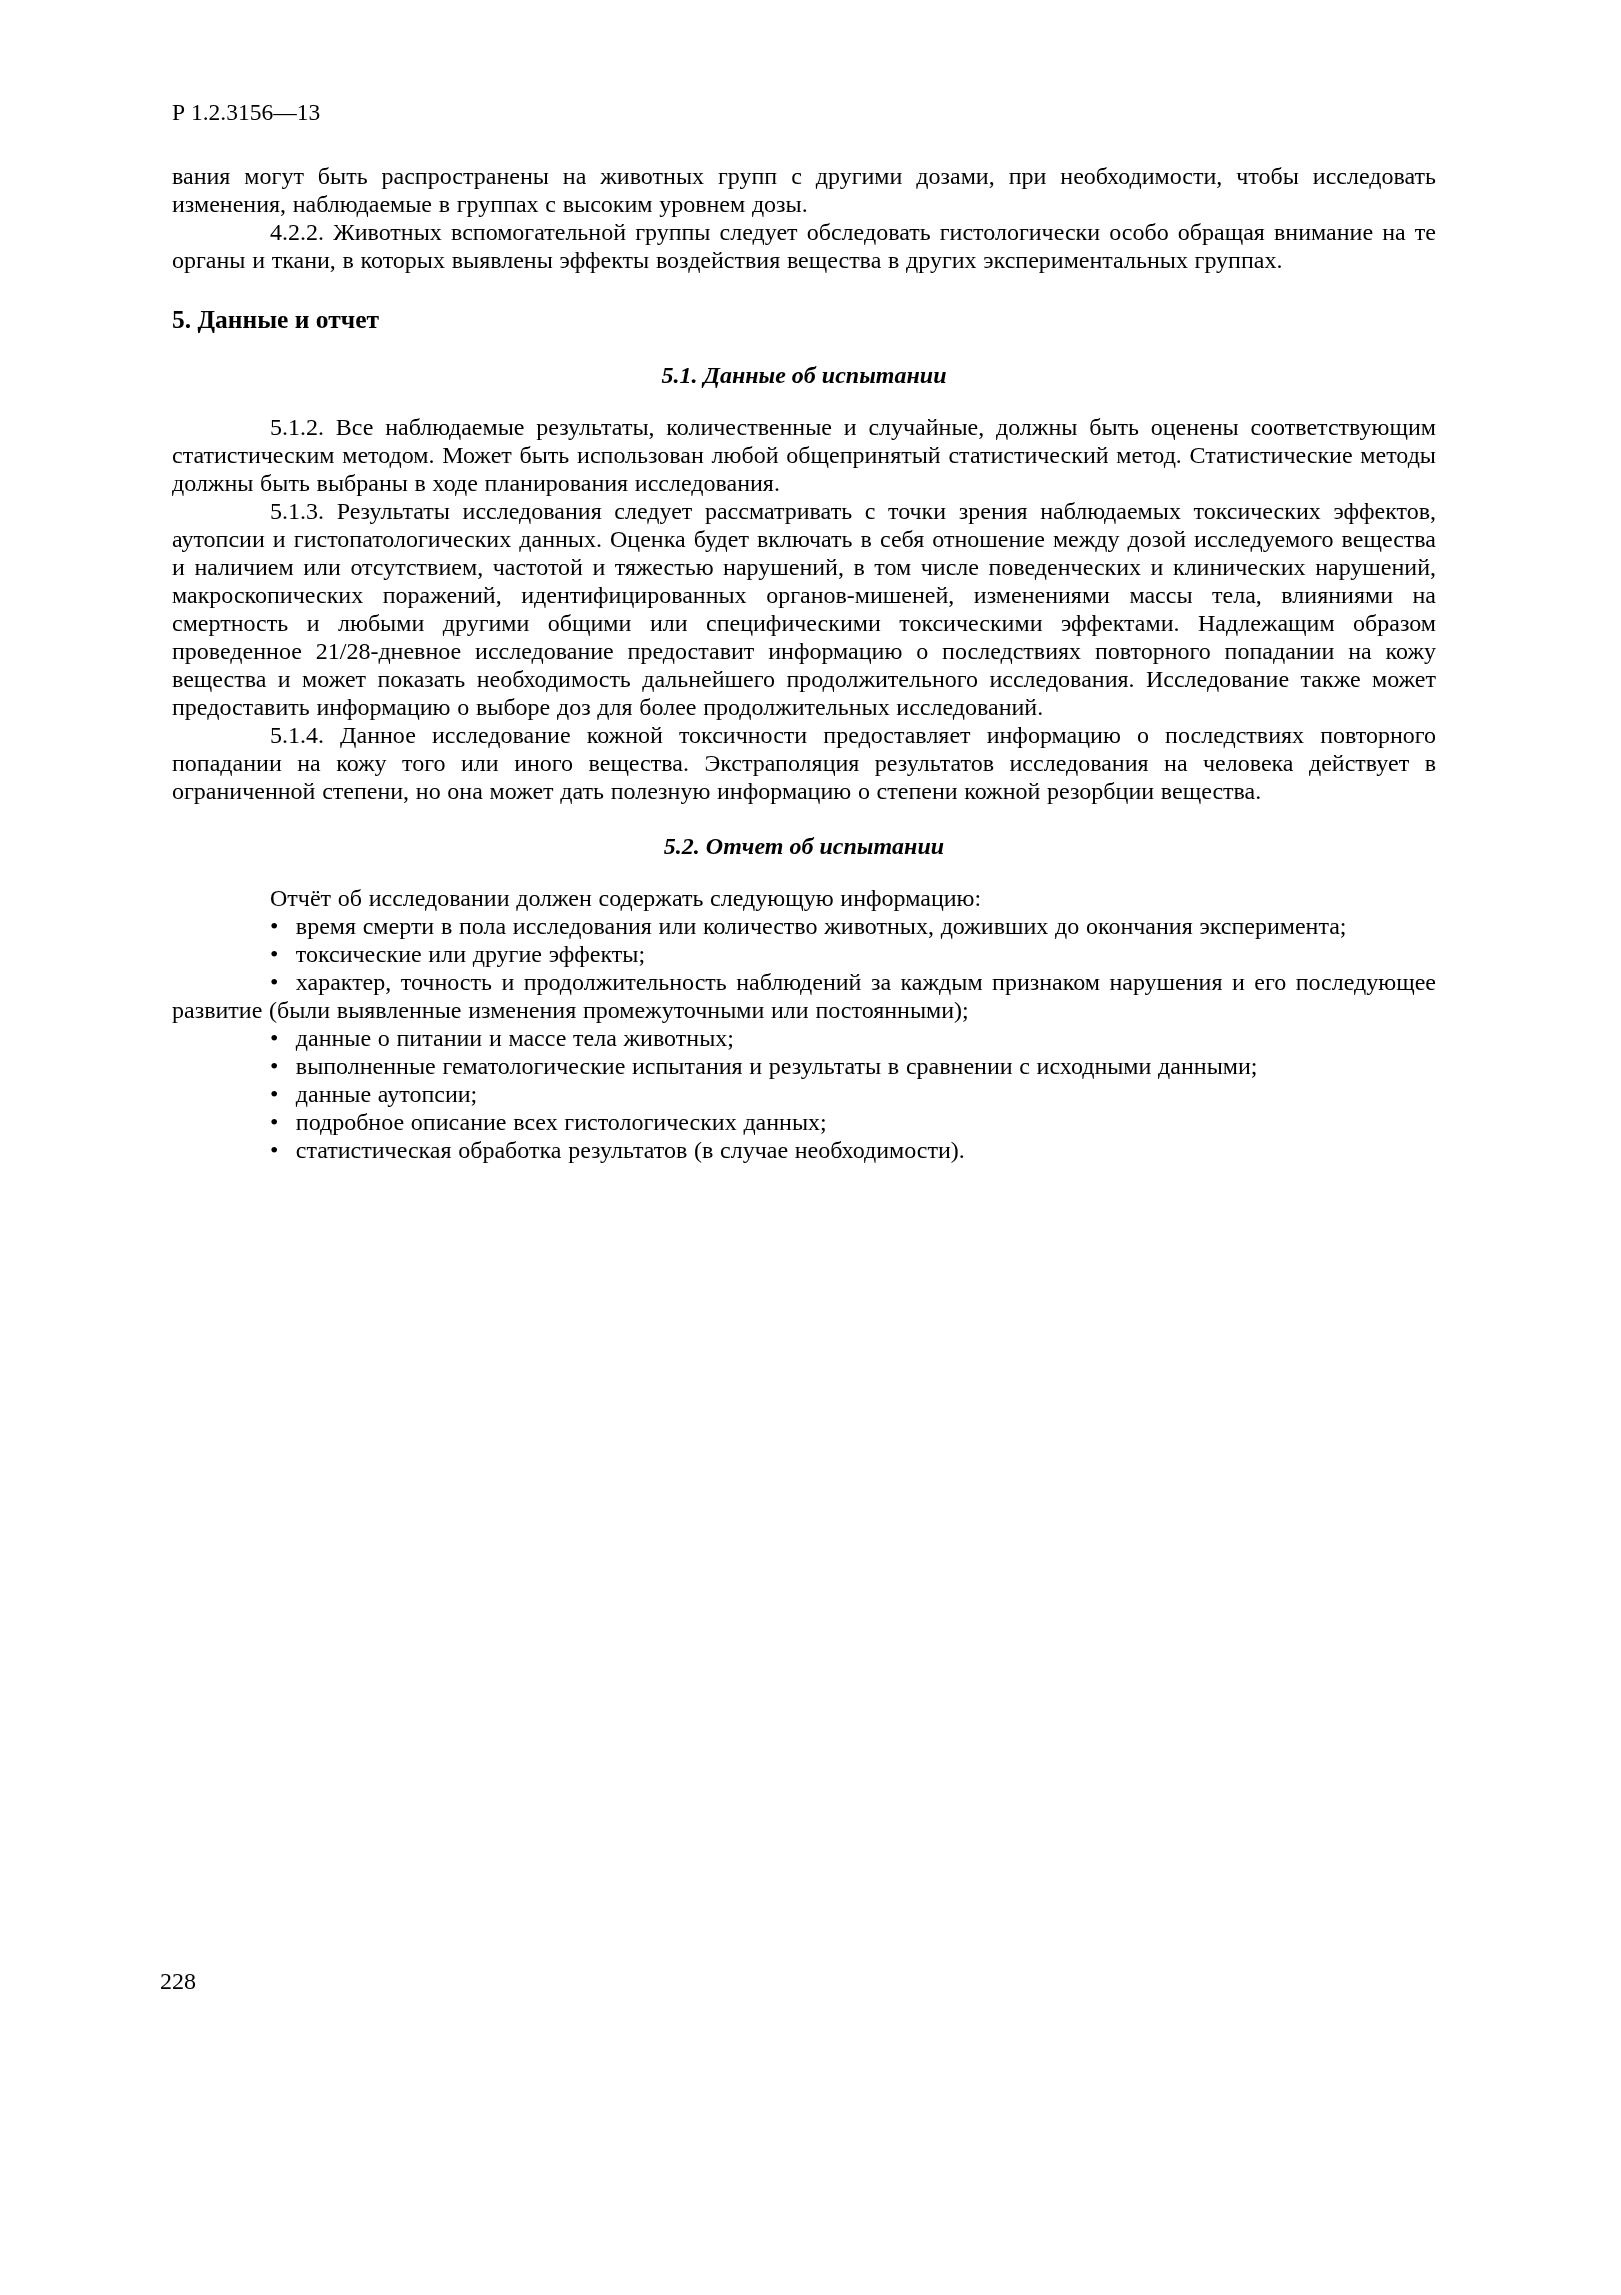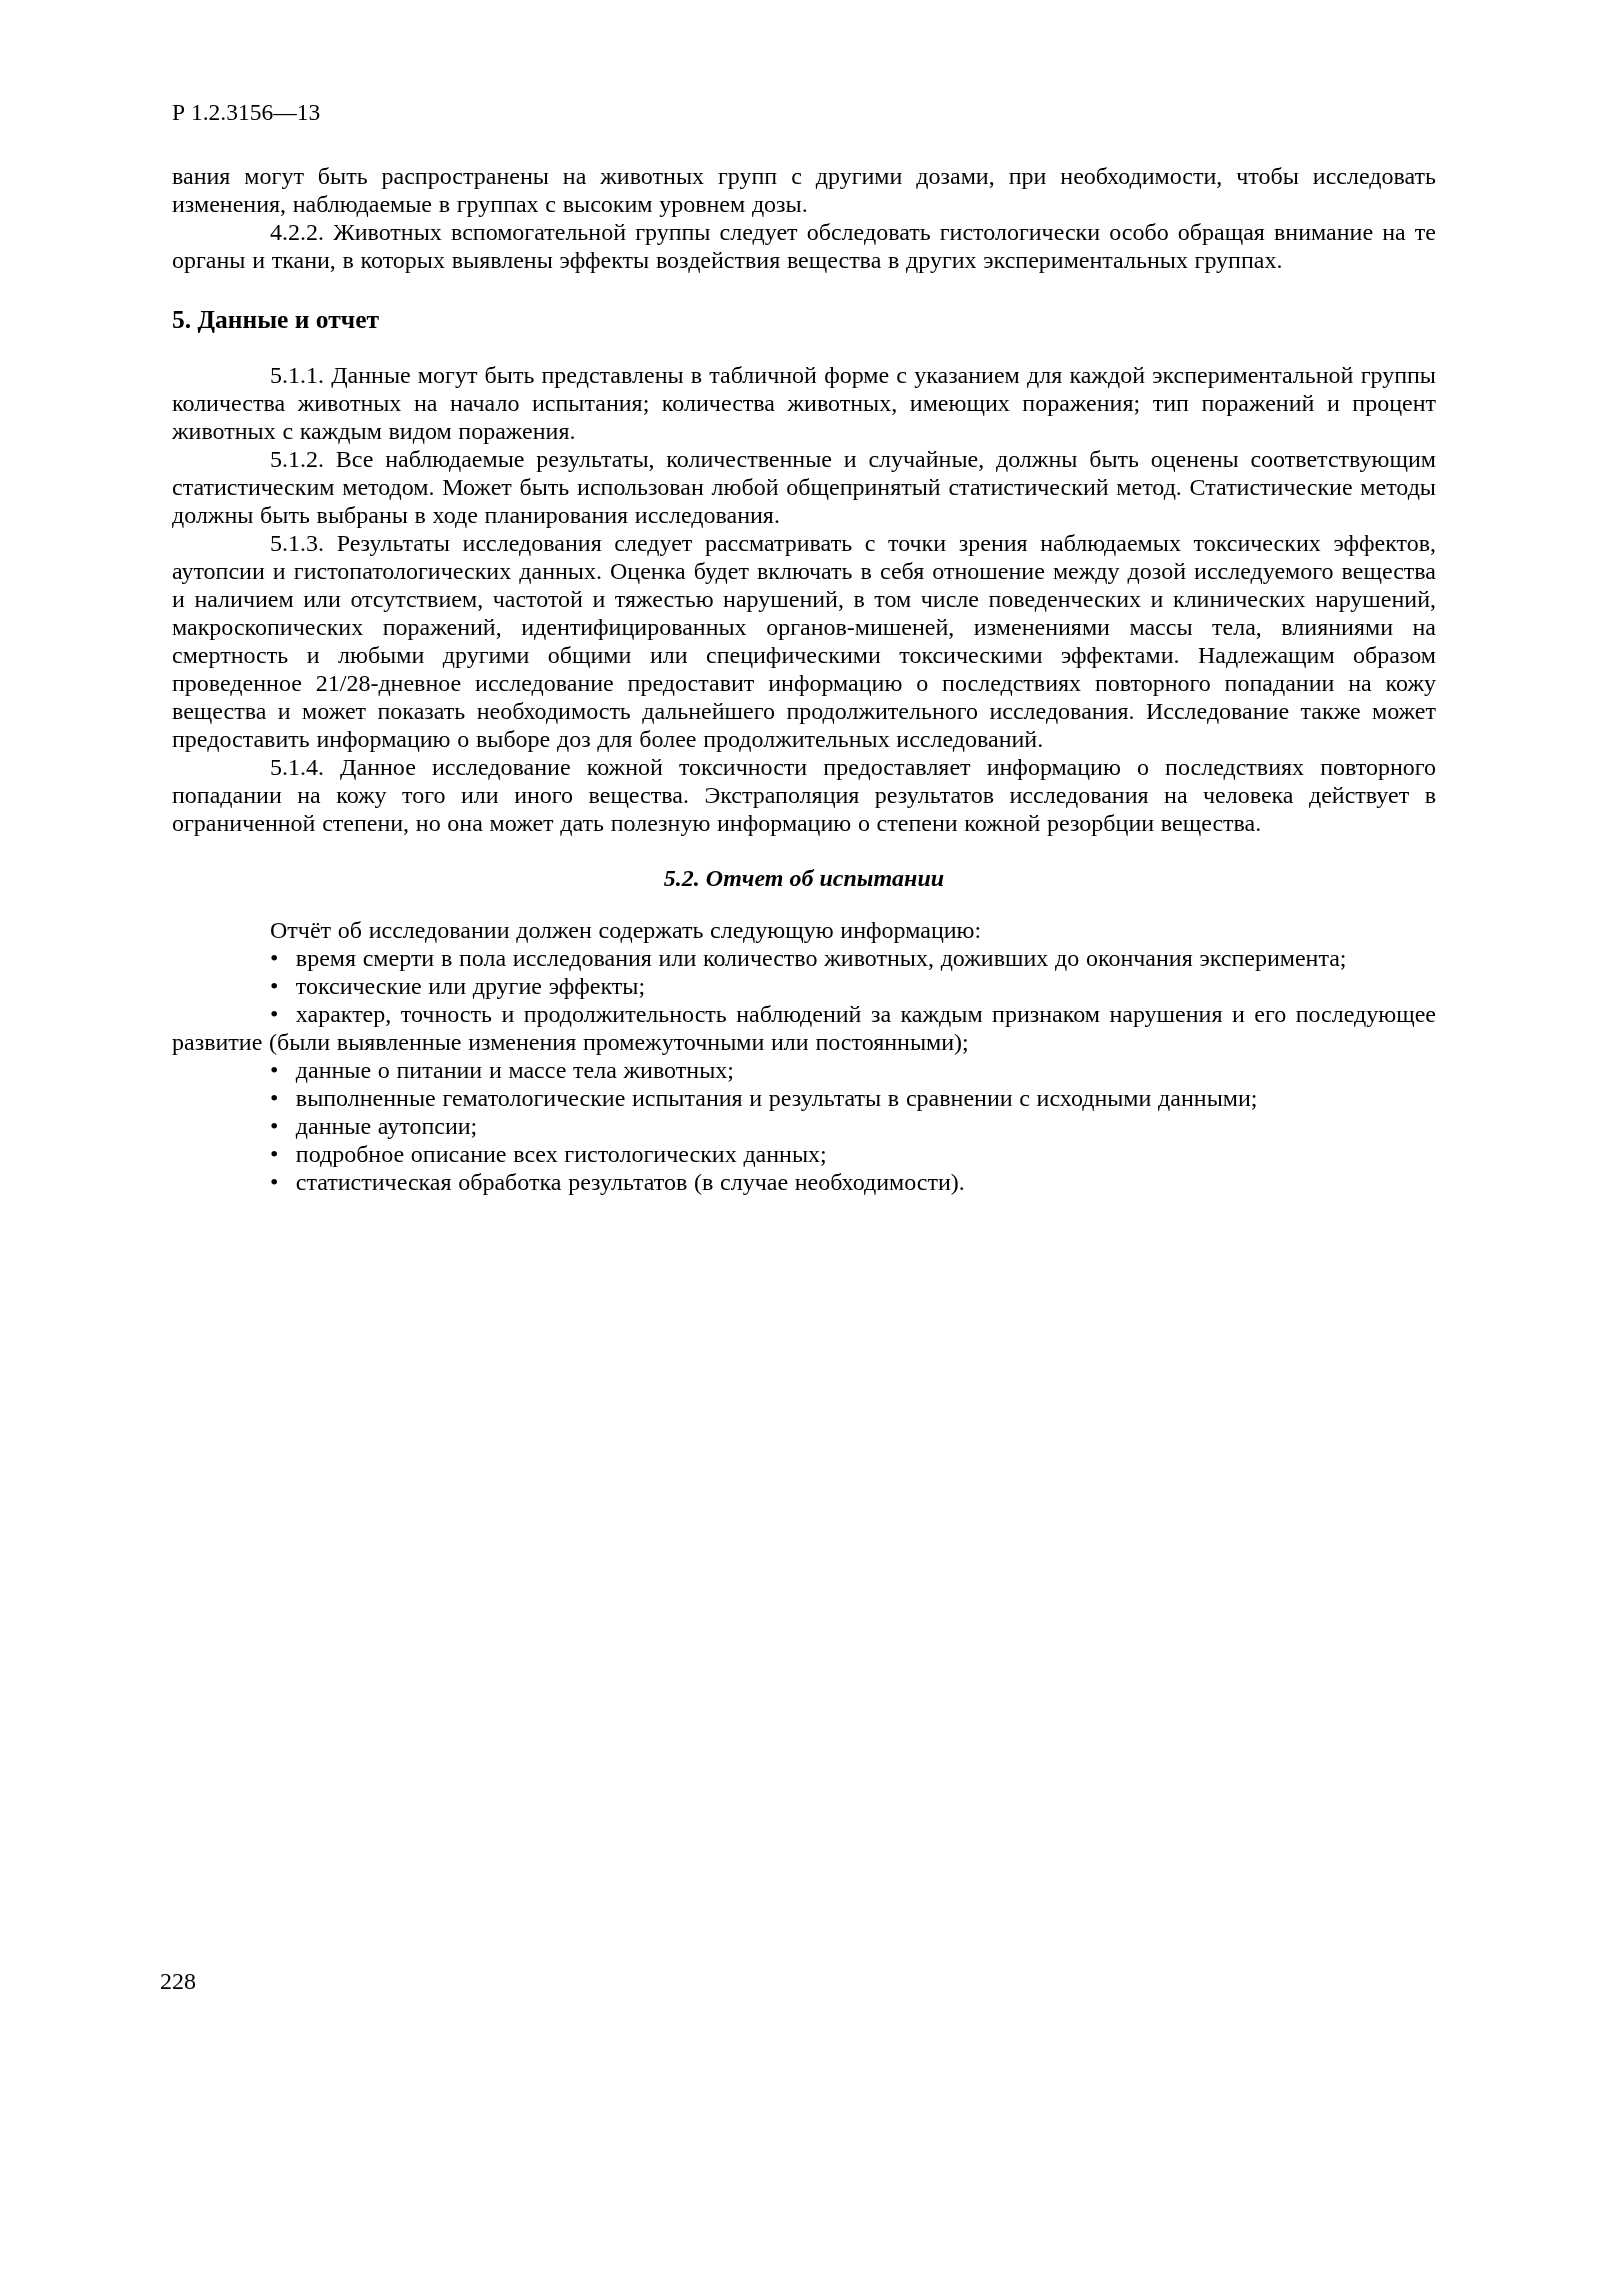--- a/index.html
+++ b/index.html
@@ -80,22 +80,22 @@
   <div class="content">
 
     <div class="doc-code">Р 1.2.3156—13</div>
 
     <p class="body-par">вания могут быть распространены на животных групп с другими дозами, при необходимости, чтобы исследовать изменения, наблюдаемые в группах с высоким уровнем дозы.</p>
 
     <p class="body-par indent">4.2.2. Животных вспомогательной группы следует обследовать гистологически особо обращая внимание на те органы и ткани, в которых выявлены эффекты воздействия вещества в других экспериментальных группах.</p>
 
     <h2 class="section-heading">5. Данные и отчет</h2>
 
+    <h3 class="sub-heading">5.1. Данные об испытании</h3>
 
-    <p class="body-par indent">5.1.1. Данные могут быть представлены в табличной форме с указанием для каждой экспериментальной группы количества животных на начало испытания; количества животных, имеющих поражения; тип поражений и процент животных с каждым видом поражения.</p>
     <p class="body-par indent">5.1.2. Все наблюдаемые результаты, количественные и случайные, должны быть оценены соответствующим статистическим методом. Может быть использован любой общепринятый статистический метод. Статистические методы должны быть выбраны в ходе планирования исследования.</p>
     <p class="body-par indent">5.1.3. Результаты исследования следует рассматривать с точки зрения наблюдаемых токсических эффектов, аутопсии и гистопатологических данных. Оценка будет включать в себя отношение между дозой исследуемого вещества и наличием или отсутствием, частотой и тяжестью нарушений, в том числе поведенческих и клинических нарушений, макроскопических поражений, идентифицированных органов-мишеней, изменениями массы тела, влияниями на смертность и любыми другими общими или специфическими токсическими эффектами. Надлежащим образом проведенное 21/28-дневное исследование предоставит информацию о последствиях повторного попадании на кожу вещества и может показать необходимость дальнейшего продолжительного исследования. Исследование также может предоставить информацию о выборе доз для более продолжительных исследований.</p>
     <p class="body-par indent">5.1.4. Данное исследование кожной токсичности предоставляет информацию о последствиях повторного попадании на кожу того или иного вещества. Экстраполяция результатов исследования на человека действует в ограниченной степени, но она может дать полезную информацию о степени кожной резорбции вещества.</p>
 
     <h3 class="sub-heading">5.2. Отчет об испытании</h3>
 
     <p class="body-par indent">Отчёт об исследовании должен содержать следующую информацию:</p>
 
 
 

